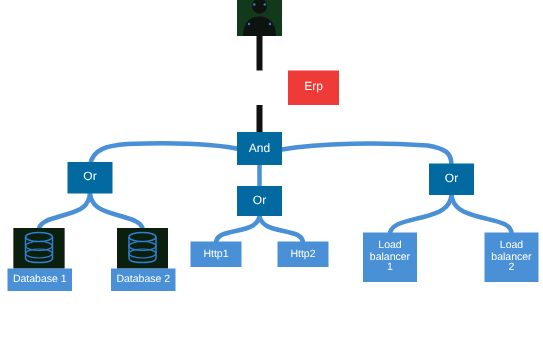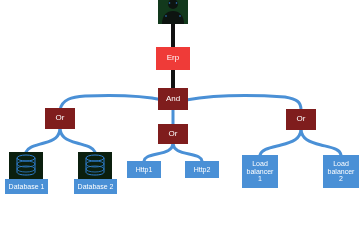--- a/index.html
+++ b/index.html
@@ -27,31 +27,32 @@
     box-sizing: border-box;
     display: flex;
     align-items: center;
     justify-content: center;
     text-align: center;
     color: #ffffff;
     line-height: 1.08;
     z-index: 3;
   }
   .node-gate {
-    background: #7f1d1d;
+    background: #0369a1;
     font-size: 8px;
   }
   .node-leaf {
     background: #4a90d6;
     font-size: 7px;
     padding: 2px 1px;
   }
   .node-root {
     background: #ef3b38;
     font-size: 8px;
+    margin-left: 36px;
   }
   .icon-box {
     position: absolute;
     z-index: 3;
     display: block;
   }
   .icon-db {
     background: #0b1608;
   }
   .icon-actor {

